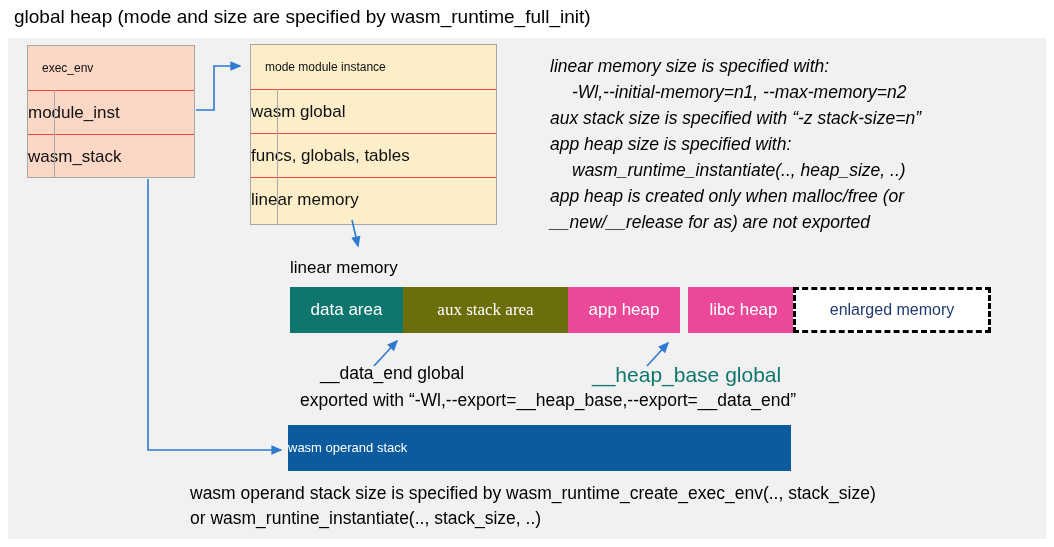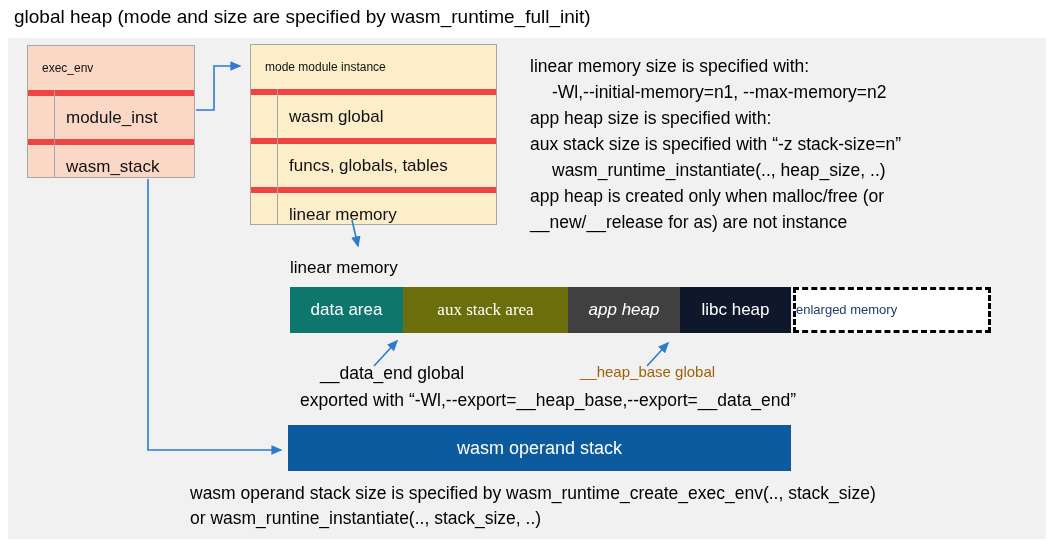--- a/index.html
+++ b/index.html
@@ -9,51 +9,51 @@
     background:#ffffff;
   }
   .panel{position:absolute;left:8px;top:38px;width:1038px;height:501px;background:#f1f1f1;}
   .title{position:absolute;left:14px;top:6px;font-size:19px;color:#000;white-space:nowrap;}
 
   
   .tbox{position:absolute;border:1px solid #a6a6a6;box-sizing:border-box;}
   .tbox-exec{left:27px;top:45px;width:168px;height:133px;background:#fbd7c5;}
   .tbox-mod{left:250px;top:44px;width:247px;height:181px;background:#fdeeca;}
   .tbox-header{height:44px;line-height:44px;padding-left:14px;font-size:12px;white-space:nowrap;}
-  .tbox-row{height:43px;line-height:43px;padding-left:38px;font-size:17px;border-top:6px solid #ef4444;white-space:nowrap;}
+  .tbox-row{height:43px;line-height:43px;font-size:17px;border-top:1px solid #ef4444;white-space:nowrap;}
   .tbox-subcol{position:absolute;left:26px;top:44px;bottom:0;width:1px;background:#a6a6a6;}
 
   
-  .notes-top{position:absolute;left:530px;top:53px;font-size:17.5px;line-height:26px;color:#000;}
+  .notes-top{position:absolute;left:550px;top:53px;font-size:17.5px;line-height:26px;color:#000;font-style:italic;}
   .notes-top .indent{padding-left:22px;}
   .notes-top div{white-space:nowrap;}
 
   
   .lm-label{position:absolute;left:290px;top:258px;font-size:17px;color:#000;}
   .lm-bar{position:absolute;left:290px;top:287px;height:46px;display:flex;}
   .seg{height:46px;line-height:46px;text-align:center;color:#fff;font-size:17px;white-space:nowrap;}
   .seg-data{width:113px;background:#0f766e;}
   .seg-aux{width:165px;background:#6c6e0b;font-family:Liberation Serif, serif;}
-  .seg-app{width:112px;background:#404040;font-style:italic;}
-  .seg-libc{width:111px;background:#0f172a;}
+  .seg-app{width:112px;background:#ec4899;}
+  .seg-libc{width:111px;background:#ec4899;margin-left:8px;}
   .seg-enlarged{
     position:absolute;left:793px;top:287px;width:192px;height:40px;
     background:#ffffff;border:3px dashed #000;
-    line-height:40px;color:#1e3a6e;font-size:13px;white-space:nowrap;
+    line-height:40px;text-align:center;color:#1e3a6e;font-size:16px;white-space:nowrap;
   }
 
   
   .g-dataend{position:absolute;left:320px;top:363px;font-size:17.5px;color:#000;white-space:nowrap;}
-  .g-heapbase{position:absolute;left:580px;top:363px;font-size:15px;color:#a16207;white-space:nowrap;}
+  .g-heapbase{position:absolute;left:592px;top:363px;font-size:21px;color:#0f766e;white-space:nowrap;}
   .g-export{position:absolute;left:300px;top:390px;font-size:17.5px;color:#000;white-space:nowrap;}
 
   
   .op-bar{
     position:absolute;left:288px;top:425px;width:503px;height:46px;background:#0b5b9e;
-    color:#fff;font-size:18px;line-height:46px;text-align:center;white-space:nowrap;
+    color:#fff;font-size:13px;line-height:46px;text-align:left;white-space:nowrap;
   }
   .notes-bottom{position:absolute;left:190px;top:481px;font-size:17.5px;line-height:25px;color:#000;}
   .notes-bottom div{white-space:nowrap;}
 
   .overlay{position:absolute;left:0;top:0;pointer-events:none;}
   .conn{fill:none;stroke:#2e7ad1;stroke-width:1.6px;}
 </style>
 </head>
 <body>
 
@@ -74,25 +74,25 @@
     <div class="tbox-header">mode module instance</div>
     <div class="tbox-row">wasm global</div>
     <div class="tbox-row">funcs, globals, tables</div>
     <div class="tbox-row">linear memory</div>
     <div class="tbox-subcol"></div>
   </div>
 
   <div class="notes-top">
     <div>linear memory size is specified with:</div>
     <div class="indent">-Wl,--initial-memory=n1, --max-memory=n2</div>
+    <div>aux stack size is specified with “-z stack-size=n”</div>
     <div>app heap size is specified with:</div>
-    <div>aux stack size is specified with “-z stack-size=n”</div>
     <div class="indent">wasm_runtime_instantiate(.., heap_size, ..)</div>
     <div>app heap is created only when malloc/free (or</div>
-    <div>__new/__release for as) are not instance</div>
+    <div>__new/__release for as) are not exported</div>
   </div>
 
   <div class="lm-label">linear memory</div>
   <div class="lm-bar">
     <div class="seg seg-data">data area</div>
     <div class="seg seg-aux">aux stack area</div>
     <div class="seg seg-app">app heap</div>
     <div class="seg seg-libc">libc heap</div>
   </div>
   <div class="seg-enlarged">enlarged memory</div>

